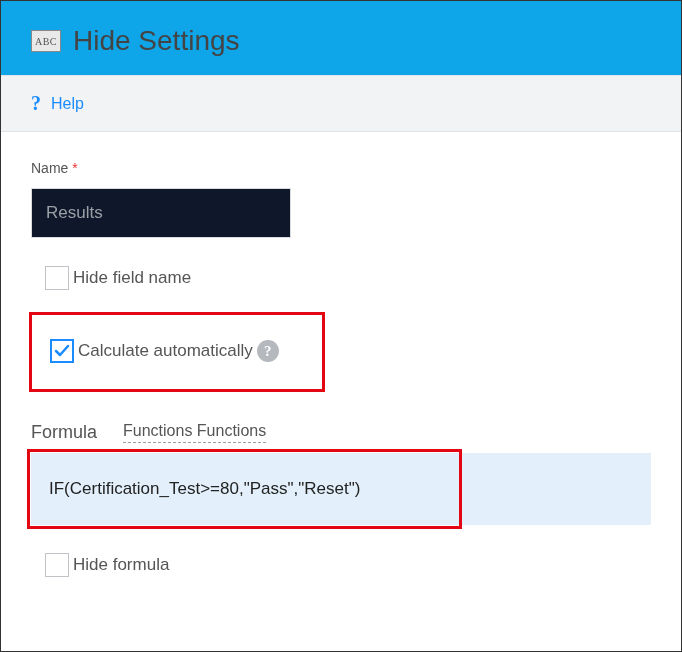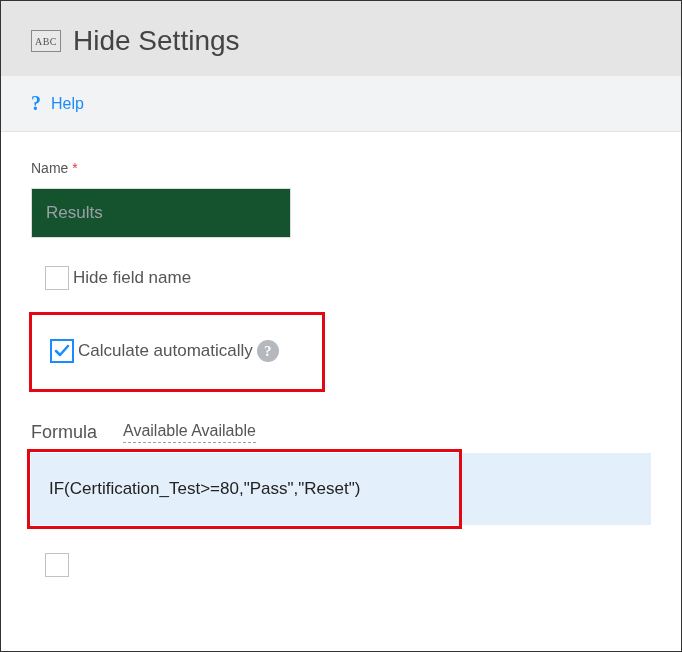--- a/index.html
+++ b/index.html
@@ -13,21 +13,21 @@
     background: #fff;
     border: 1px solid #333;
     overflow: hidden;
   }
   .inner { padding: 0; }
   .header {
     display: flex;
     align-items: center;
     gap: 12px;
     padding: 24px 30px 18px 30px;
-    background: #e5e5e5;
+    background: #0ea5e9;
   }
   .header h1 {
     font-size: 28px;
     font-weight: 300;
     color: #444;
     margin: 0;
   }
   .abc-icon {
     width: 30px;
     height: 22px;
@@ -67,21 +67,21 @@
   .label-row {
     font-size: 14px;
     color: #555;
     margin-bottom: 12px;
   }
   .req { color: #e33; margin-left: 4px; }
   .text-input {
     width: 260px;
     height: 50px;
     border: 1px solid #d9dbde;
-    background: #14532d;
+    background: #0f172a;
     padding: 0 14px;
     font-size: 17px;
     color: #9aa0a6;
     outline: none;
   }
   .check-row {
     display: flex;
     align-items: center;
     gap: 4px;
     margin-top: 22px;
@@ -202,25 +202,26 @@
             <path d="M2 8 L6 12 L14 3" stroke="#1a8cff" stroke-width="2.5" fill="none" stroke-linecap="round" stroke-linejoin="round"></path>
           </svg>
         </div>
         <span class="check-label">Calculate automatically</span>
         <span class="info-circle">?</span>
       </div>
     </div>
 
     <div class="formula-header">
       <span class="formula-label">Formula</span>
-      <span class="dotted-link">Available Available</span>
+      <span class="dotted-link">Functions Functions</span>
     </div>
 
     <div class="formula-box-wrap">
       <div class="formula-red-border"></div>
       <input type="text" class="formula-bg" value="IF(Certification_Test&gt;=80,&quot;Pass&quot;,&quot;Reset&quot;)" style="">
     </div>
 
     <div class="check-row" style="margin-left:14px; margin-top:22px;">
       <div class="checkbox"></div>
+      <span class="check-label">Hide formula</span>
     </div>
   </div>
 </div>
 
 </body></html>

